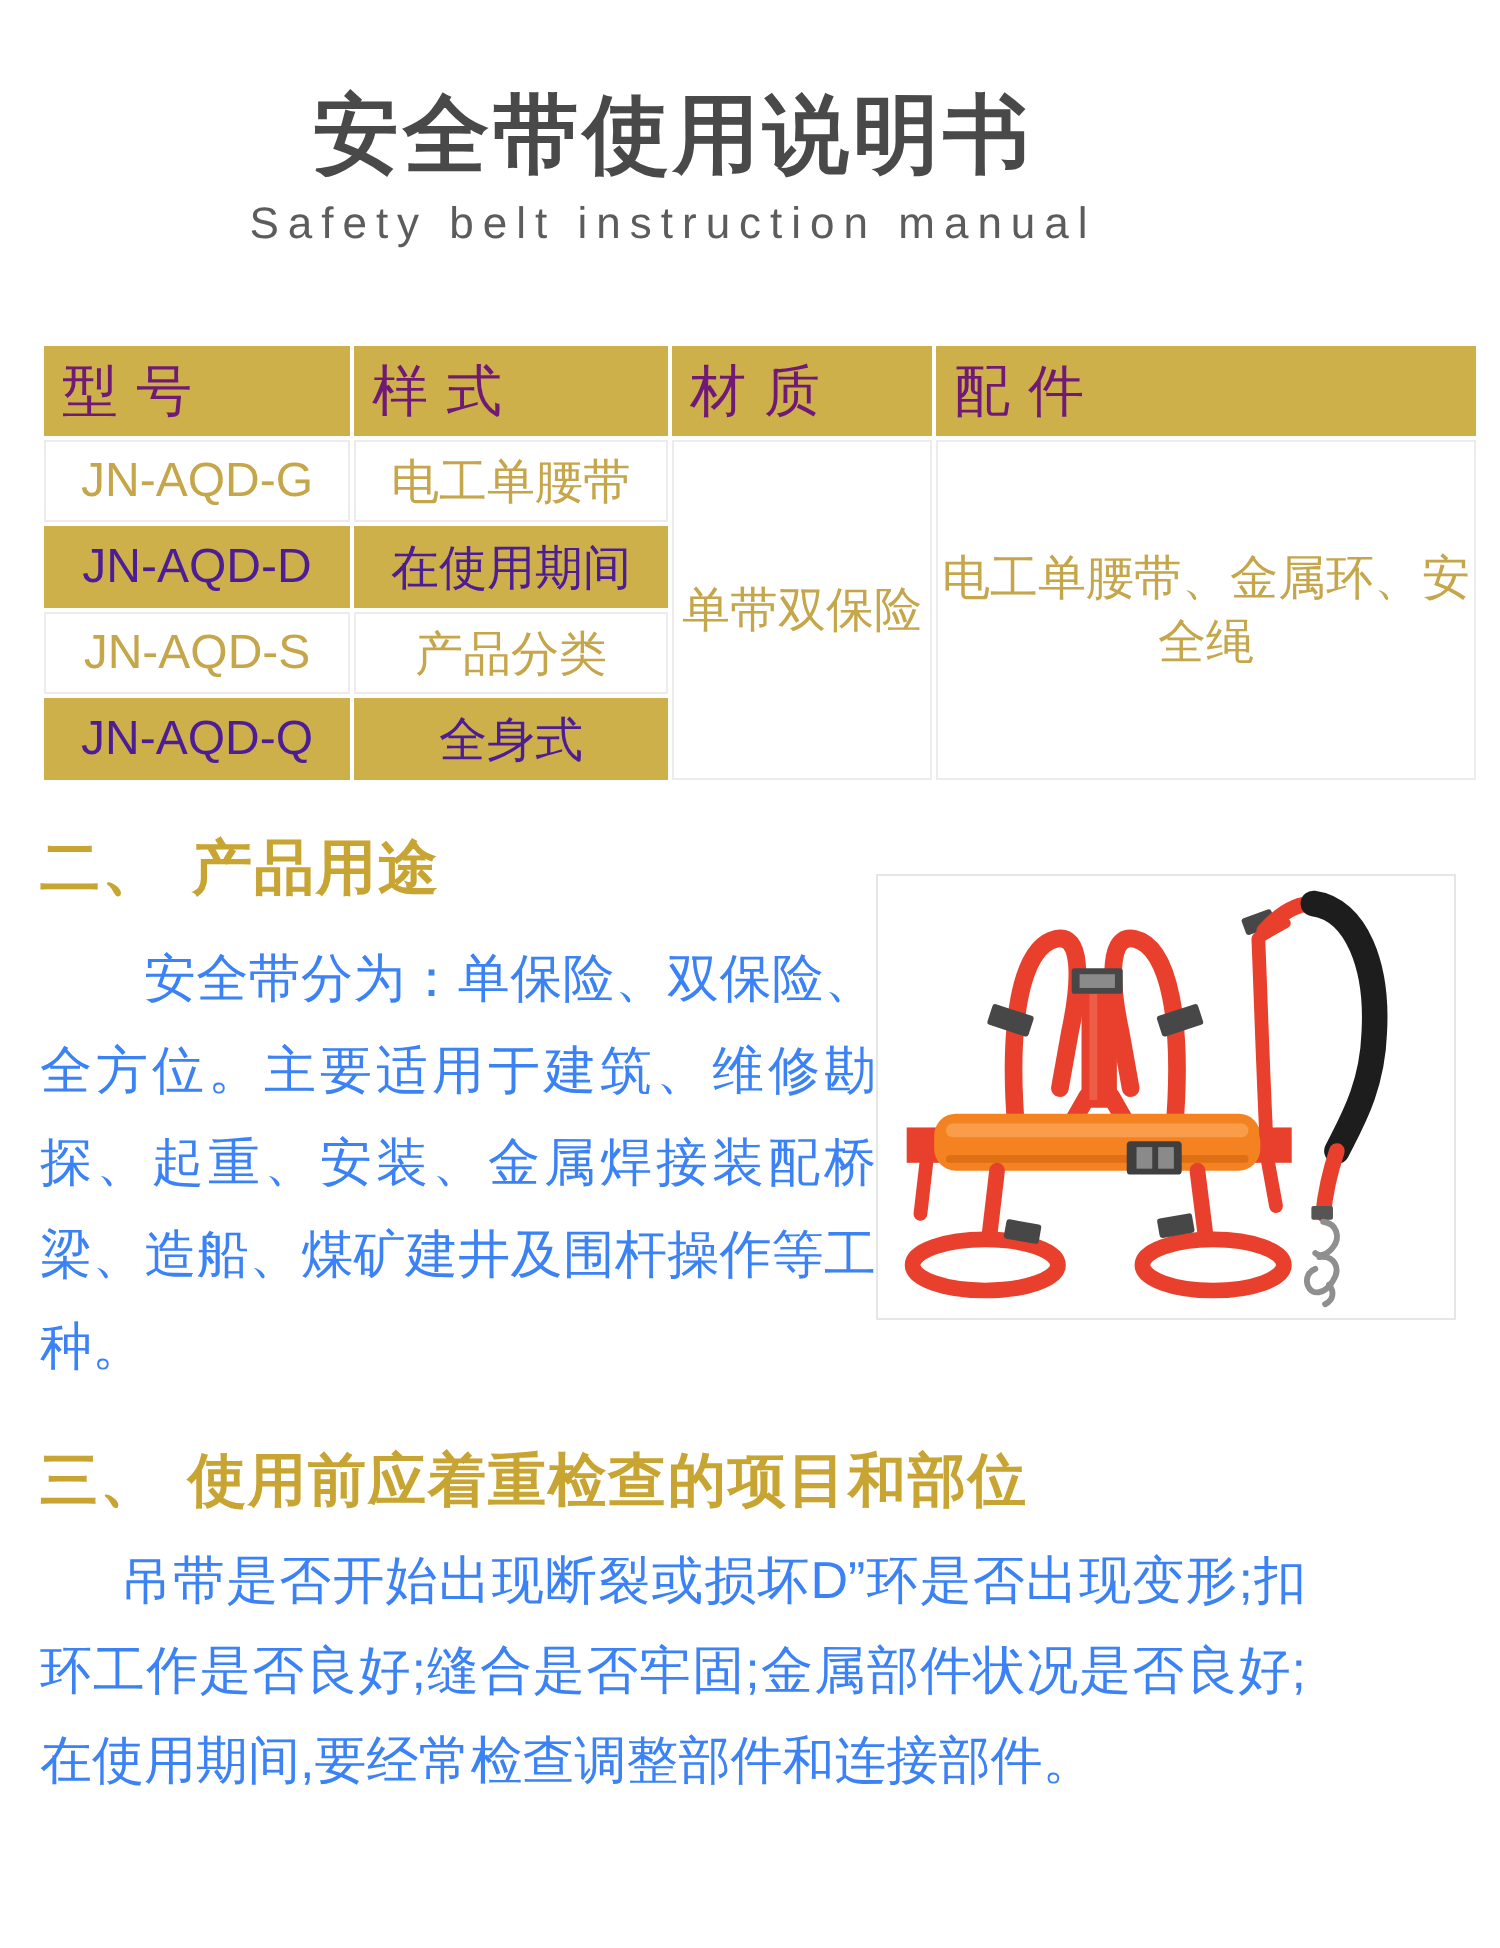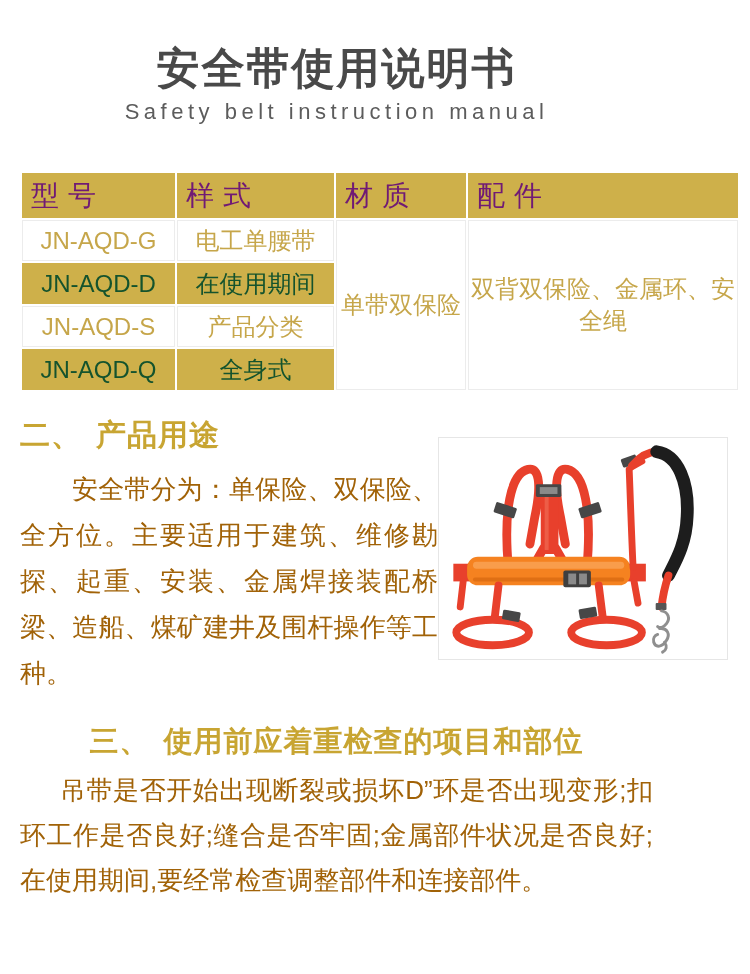--- a/index.html
+++ b/index.html
@@ -35,42 +35,42 @@
   }
   .ptable th{
     background:#ceb04a;color:#701a75;font-weight:400;
     font-size:28px;letter-spacing:9px;text-indent:9px;
     height:45px;padding:0;text-align:left;
   }
   .ptable td{
     text-align:center;font-size:24px;height:41px;padding:0;vertical-align:middle;
   }
   tr.r-light td.c-cell{background:#ffffff;color:#c6a64a;box-shadow:inset 0 0 0 1px #ececec;}
-  tr.r-gold  td.c-cell{background:#ceb04a;color:#14532d;}
+  tr.r-gold  td.c-cell{background:#ceb04a;color:#4c1d95;}
   td.c-span{background:#ffffff;color:#c6a64a;box-shadow:inset 0 0 0 1px #ececec;font-size:24px;}
   td.c-acc{letter-spacing:0;}
 
   
   .sec2{margin-top:24px;display:flex;align-items:flex-start;}
   .sec2-left{width:418px;flex:0 0 418px;}
   .body-p{
-    margin:12px 0 0 0;font-size:26px;line-height:46px;color:#a16207;
+    margin:12px 0 0 0;font-size:26px;line-height:46px;color:#3b82f6;
     text-align:justify;
   }
   .indent2{text-indent:52px;}
   .img-box{
     margin:21px 0 0 0;width:290px;height:223px;box-sizing:border-box;
     border:1px solid #e6e6e6;background:#fff;display:flex;
     align-items:center;justify-content:center;
   }
   .img-box svg{display:block;}
 
   
   .sec3{margin-top:26px;}
-  .sec3 .sec-h{font-size:29px;text-align:center;}
+  .sec3 .sec-h{font-size:29px;}
   .sec3 .body-p{margin-top:8px;line-height:45px;text-indent:40px;}
 </style>
 </head>
 <body>
 
 <div class="page">
 
   <div class="hdr">
     <h1 class="title">安全带使用说明书</h1>
     <div class="subtitle">Safety belt instruction manual</div>
@@ -91,21 +91,21 @@
           <th>样式</th>
           <th>材质</th>
           <th>配件</th>
         </tr>
       </thead>
       <tbody>
         <tr class="r-light">
           <td class="c-cell">JN-AQD-G</td>
           <td class="c-cell">电工单腰带</td>
           <td class="c-span" rowspan="4">单带双保险</td>
-          <td class="c-span c-acc" rowspan="4">双背双保险、金属环、安全绳</td>
+          <td class="c-span c-acc" rowspan="4">电工单腰带、金属环、安全绳</td>
         </tr>
         <tr class="r-gold">
           <td class="c-cell">JN-AQD-D</td>
           <td class="c-cell">在使用期间</td>
         </tr>
         <tr class="r-light">
           <td class="c-cell">JN-AQD-S</td>
           <td class="c-cell">产品分类</td>
         </tr>
         <tr class="r-gold">

